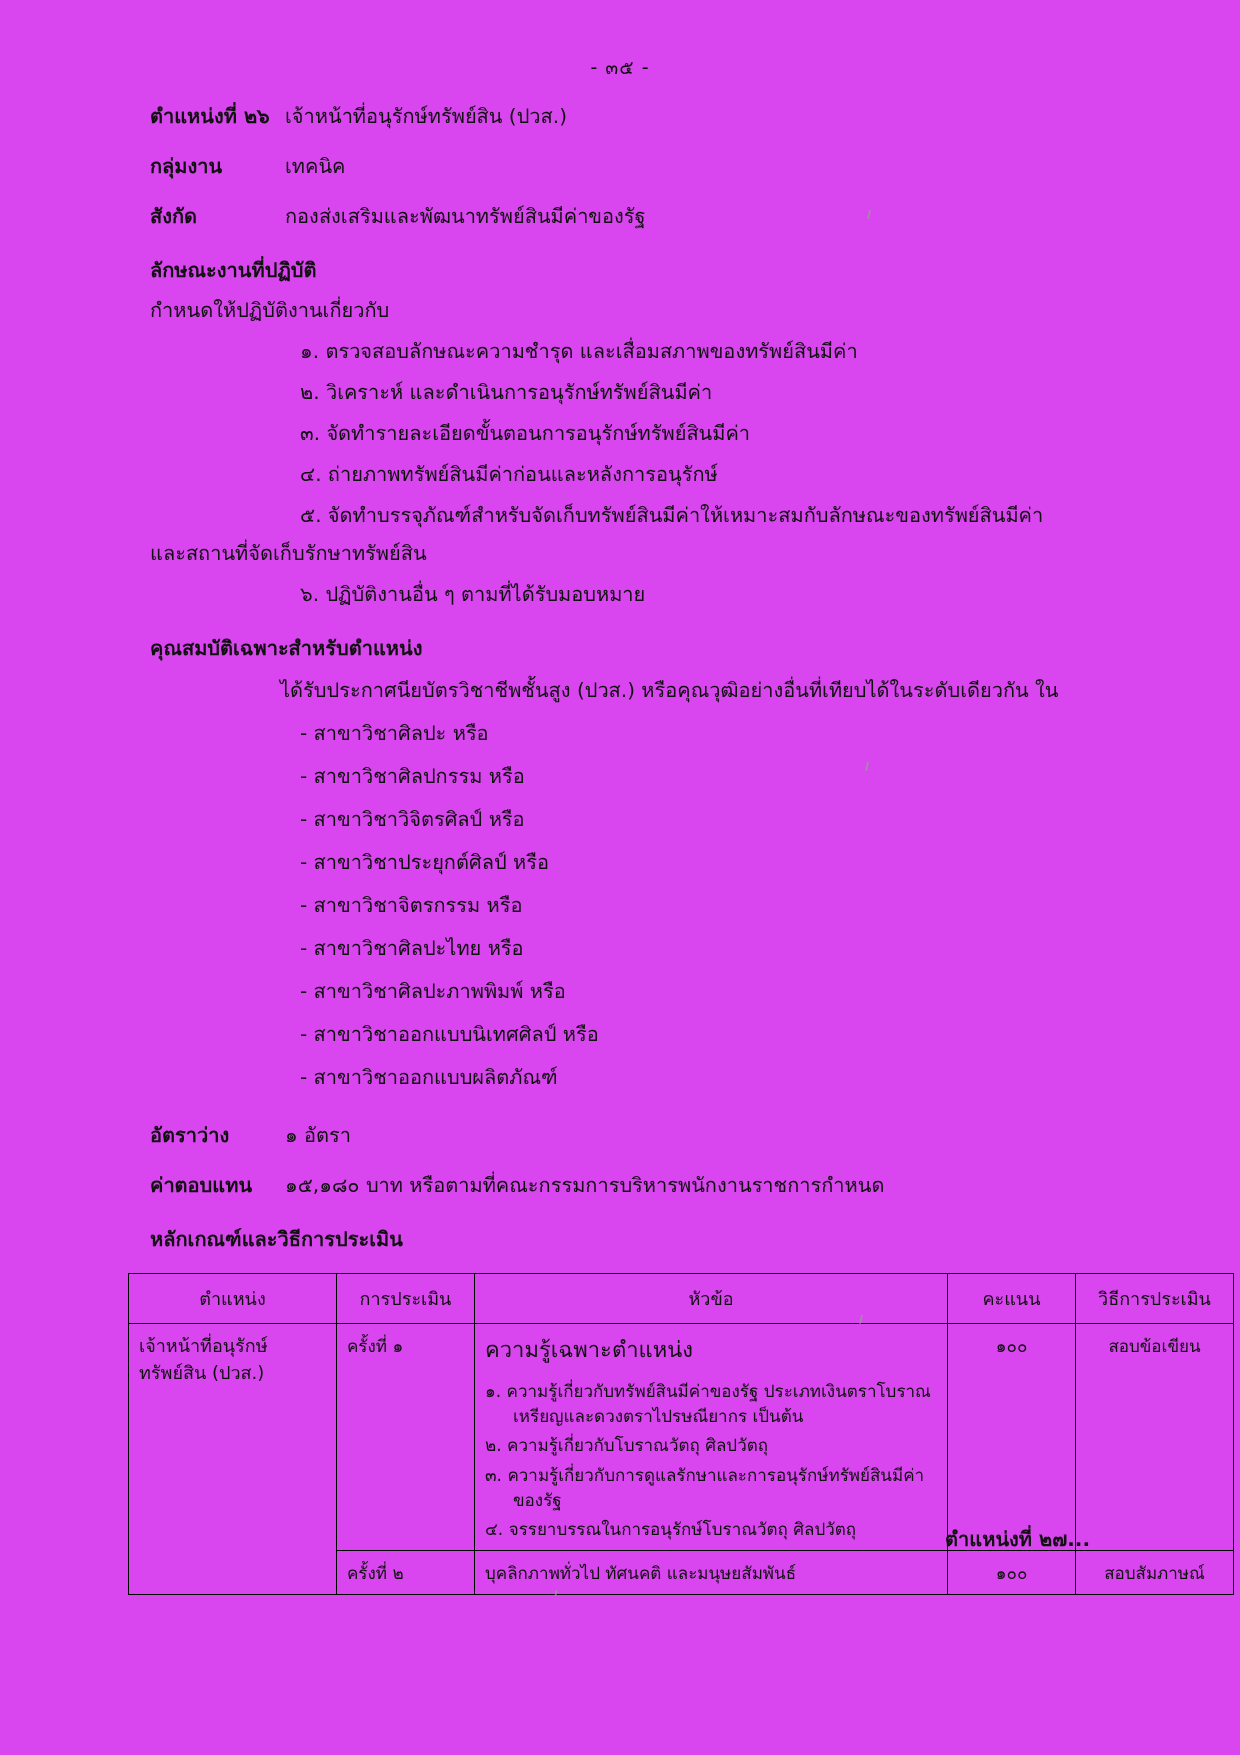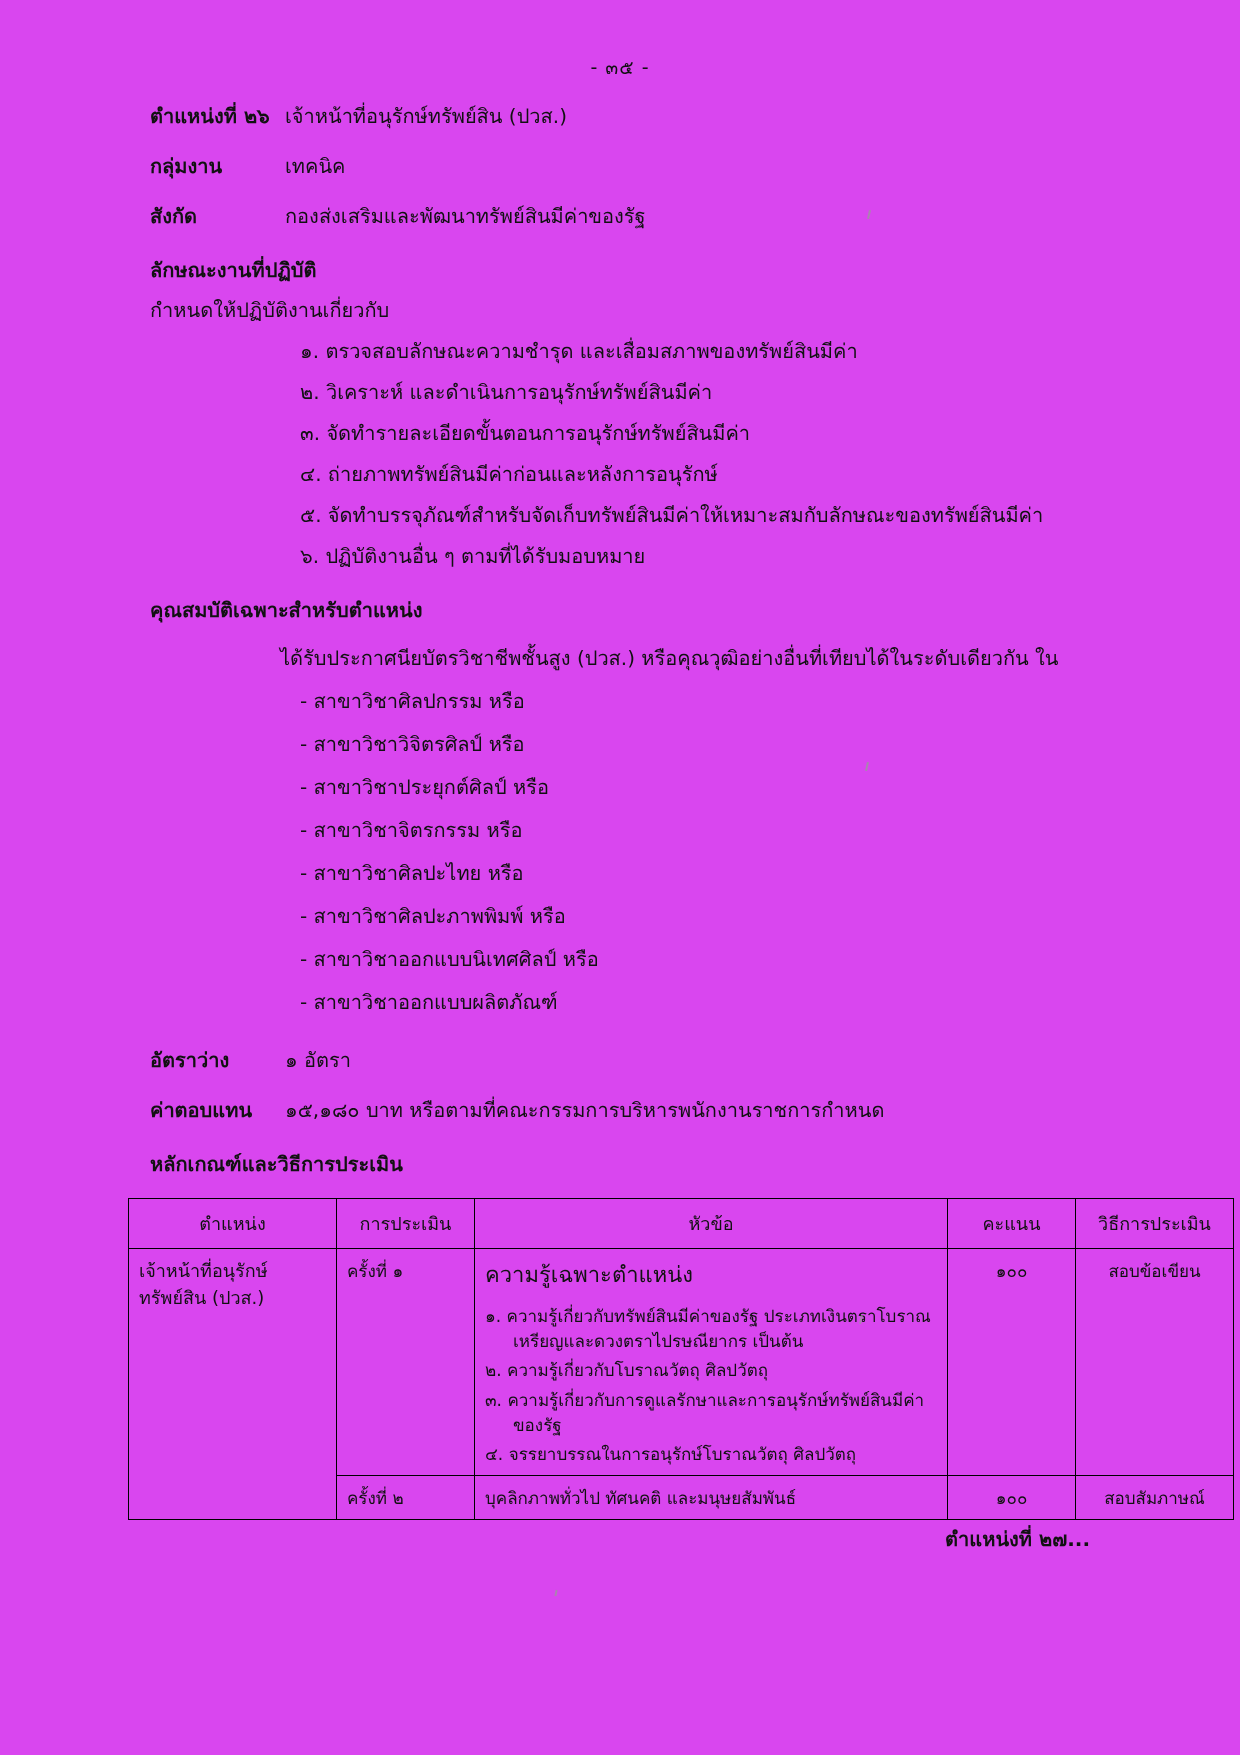--- a/index.html
+++ b/index.html
@@ -59,21 +59,21 @@
     margin-top: 9px;
   }
   .indent-flush {
     margin-left: 0;
     font-size: 20px;
     margin-top: 6px;
   }
   .qual-intro {
     margin-left: 130px;
     font-size: 20px;
-    margin-top: 16px;
+    margin-top: 10px;
   }
   .branch {
     margin-left: 150px;
     font-size: 20px;
     margin-top: 11px;
   }
   table.assess {
     border-collapse: collapse;
     width: 940px;
     margin-top: 18px;
@@ -159,25 +159,27 @@
     </div>
 
     <div class="heading">ลักษณะงานที่ปฏิบัติ</div>
     <div class="plain">กำหนดให้ปฏิบัติงานเกี่ยวกับ</div>
 
     <div class="indent-2">๑. ตรวจสอบลักษณะความชำรุด และเสื่อมสภาพของทรัพย์สินมีค่า</div>
     <div class="indent-2">๒. วิเคราะห์ และดำเนินการอนุรักษ์ทรัพย์สินมีค่า</div>
     <div class="indent-2">๓. จัดทำรายละเอียดขั้นตอนการอนุรักษ์ทรัพย์สินมีค่า</div>
     <div class="indent-2">๔. ถ่ายภาพทรัพย์สินมีค่าก่อนและหลังการอนุรักษ์</div>
     <div class="indent-2">๕. จัดทำบรรจุภัณฑ์สำหรับจัดเก็บทรัพย์สินมีค่าให้เหมาะสมกับลักษณะของทรัพย์สินมีค่า</div>
+    <div class="indent-flush">และสถานที่จัดเก็บรักษาทรัพย์สิน</div>
     <div class="indent-2">๖. ปฏิบัติงานอื่น ๆ ตามที่ได้รับมอบหมาย</div>
 
     <div class="heading">คุณสมบัติเฉพาะสำหรับตำแหน่ง</div>
     <div class="qual-intro">ได้รับประกาศนียบัตรวิชาชีพชั้นสูง (ปวส.) หรือคุณวุฒิอย่างอื่นที่เทียบได้ในระดับเดียวกัน ใน</div>
 
+    <div class="branch">- สาขาวิชาศิลปะ หรือ</div>
     <div class="branch">- สาขาวิชาศิลปกรรม หรือ</div>
     <div class="branch">- สาขาวิชาวิจิตรศิลป์ หรือ</div>
     <div class="branch">- สาขาวิชาประยุกต์ศิลป์ หรือ</div>
     <div class="branch">- สาขาวิชาจิตรกรรม หรือ</div>
     <div class="branch">- สาขาวิชาศิลปะไทย หรือ</div>
     <div class="branch">- สาขาวิชาศิลปะภาพพิมพ์ หรือ</div>
     <div class="branch">- สาขาวิชาออกแบบนิเทศศิลป์ หรือ</div>
     <div class="branch">- สาขาวิชาออกแบบผลิตภัณฑ์</div>
 
     <div class="row" style="margin-top:26px;">

